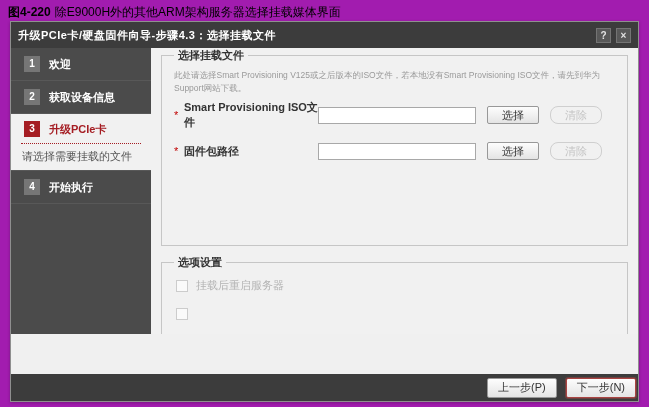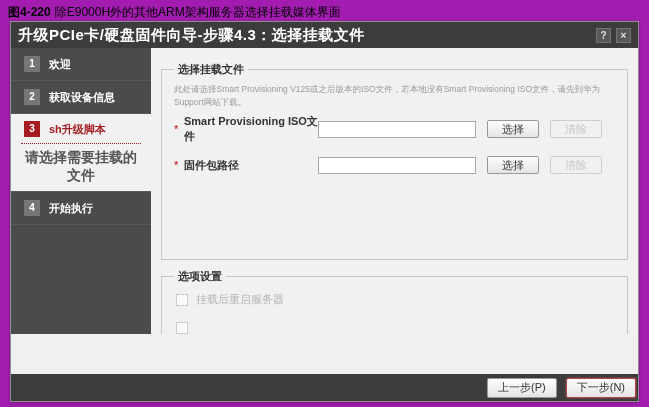--- a/index.html
+++ b/index.html
@@ -14,21 +14,21 @@
 
   
   .dialog {
     position:absolute; left:10px; top:21px; width:629px; height:381px;
     display:flex; flex-direction:column; border:1px solid #8f8f8f; background:#f0f0f0;
     box-shadow:0 1px 3px rgba(0,0,0,.25);
   }
   .titlebar {
     flex:0 0 26px; background:#3c3c3c; display:flex; align-items:center; padding:0 7px;
   }
-  .titlebar .title { flex:1; color:#ffffff; font-weight:bold; font-size:15px; letter-spacing:.5px; }
+  .titlebar .title { flex:1; color:#ffffff; font-weight:bold; font-size:11px; letter-spacing:.5px; }
   .tb-btn {
     width:15px; height:15px; margin-left:5px; background:#585858; border:1px solid #747474;
     color:#e3e3e3; font-size:10px; line-height:13px; text-align:center; cursor:pointer; font-weight:bold;
   }
   .body { flex:1; display:flex; min-height:0; }
 
   
   .sidebar { flex:0 0 140px; background:#4b4b4b; display:flex; flex-direction:column; }
   .step {
     display:flex; align-items:center; gap:9px; padding:8px 13px;
@@ -38,43 +38,43 @@
     flex:0 0 16px; width:16px; height:16px; background:#767676; color:#fff;
     font-size:10px; line-height:16px; text-align:center; font-weight:bold;
   }
   .step.active { background:#f1f1f1; flex-direction:column; align-items:stretch; gap:0; padding:7px 10px 6px; }
   .step.active .step-main {
     display:flex; align-items:center; gap:9px; padding:0 3px 6px;
     border-bottom:1px dotted #a51d23;
   }
   .step.active .badge { background:#a51d23; }
   .step.active .step-label { color:#a51d23; }
-  .step.active .sublabel { color:#555; font-weight:bold; font-size:14px; padding:5px 1px 0;text-align:center; }
+  .step.active .sublabel { color:#555; font-weight:normal; font-size:11px; padding:5px 1px 0; }
   .sidebar-fill { flex:1; }
 
   
-  .main { flex:1; background:#f1f1f1; padding:14px 10px 6px; display:flex; flex-direction:column; overflow:hidden; }
+  .main { flex:1; background:#f1f1f1; padding:0 10px 6px; display:flex; flex-direction:column; overflow:hidden; }
   fieldset { border:1px solid #c6c6c6; background:#f1f1f1; padding:2px 10px 6px; }
   legend { font-size:11px; font-weight:bold; color:#333; padding:0 4px; margin-left:2px; }
   .file-section { flex:0 0 198px; margin-bottom:9px; }
   .options-section { flex:0 0 100px; }
   .desc { font-size:8.5px; color:#9a9a9a; line-height:1.55; margin:4px 2px 5px; }
   .field-row { display:flex; align-items:center; margin:4px 0 12px; }
   .req { color:#c00000; font-size:11px; width:12px; text-align:left; padding-left:2px; }
   .field-label { width:134px; font-size:11px; color:#333;font-weight:bold; }
   .text-input {
     width:158px; height:17px; border:1px solid #a8a8a8; background:#ffffff;
     font-size:11px; padding:0 3px; outline:none;
   }
   .btn {
     min-width:52px; height:18px; margin-left:11px; padding:0 10px;
     background:linear-gradient(#fdfdfd,#e4e4e4); border:1px solid #989898; border-radius:2px;
     font-size:11px; color:#333; cursor:pointer; font-family:inherit;
   }
-  .btn.disabled { background:#f1f1f1; border-color:#cfcfcf; color:#c3c3c3; cursor:default; }
+  .btn.disabled { background:#f1f1f1; border-color:#cfcfcf; color:#c3c3c3; cursor:default;border-radius:8px; }
   .cb-row { display:flex; align-items:center; gap:8px; margin:6px 0 15px 4px; }
   .cb { width:12px; height:12px; border:1px solid #cccccc; background:#fafafa; }
   .cb-label { font-size:11px; color:#b4b4b4; }
 
   
   .footer {
     flex:0 0 27px; background:#3c3c3c; display:flex; align-items:center;
     justify-content:flex-end; gap:9px; padding:0 2px;margin-top:40px;
   }
   .footer .btn { margin-left:0; min-width:67px; height:20px; }
@@ -104,21 +104,21 @@
           <span class="badge">1</span>
           <span class="step-label">欢迎</span>
         </div>
         <div class="step">
           <span class="badge">2</span>
           <span class="step-label">获取设备信息</span>
         </div>
         <div class="step active">
           <div class="step-main">
             <span class="badge">3</span>
-            <span class="step-label">sh升级脚本</span>
+            <span class="step-label">升级PCIe卡</span>
           </div>
           <div class="sublabel">请选择需要挂载的文件</div>
         </div>
         <div class="step">
           <span class="badge">4</span>
           <span class="step-label">开始执行</span>
         </div>
         <div class="sidebar-fill"></div>
       </div>
 

